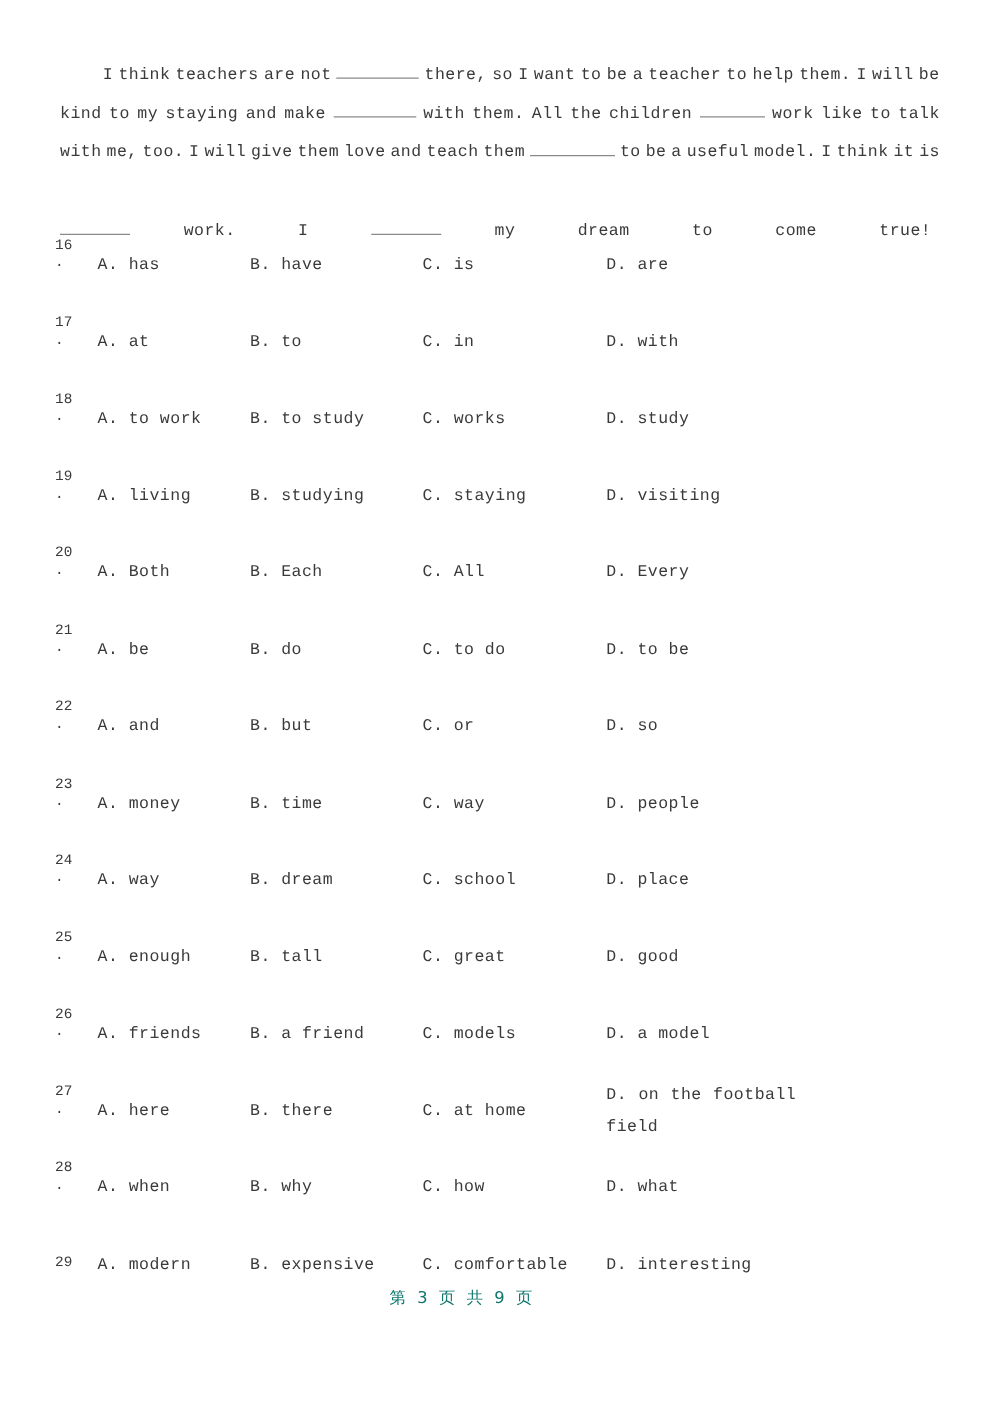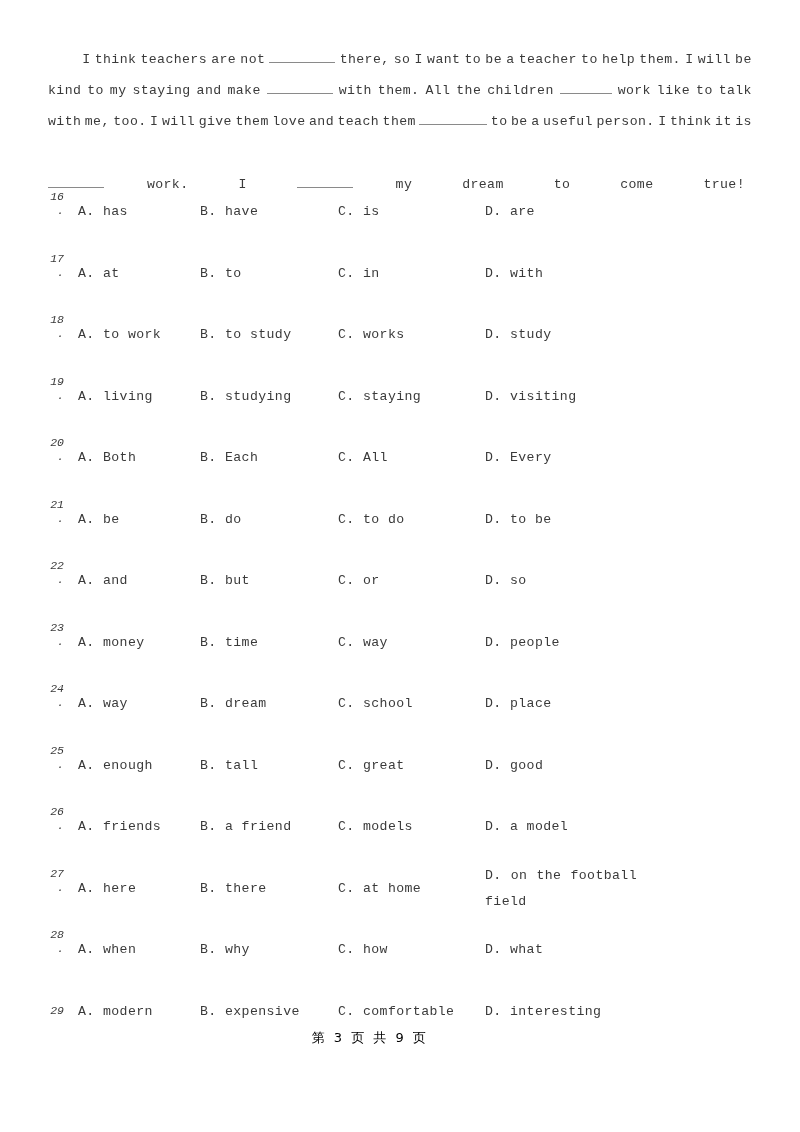--- a/index.html
+++ b/index.html
@@ -74,23 +74,22 @@
     position: relative;
     height: 61.5px;
   }
   .qnum {
     position: absolute;
     left: 0;
     top: 0;
     width: 20px;
     font-size: 11.5px;
     line-height: 14px;
-    text-align: right;
+    text-align: left;
     color: #3a3a3a;
-    font-style: italic;
   }
   .qnum .dot {
     display: block;
   }
   .qrow.baseline-num .qnum {
     top: 14px;
   }
   .opts {
     position: absolute;
     left: 18px;
@@ -129,21 +128,21 @@
   
   .footer {
     position: absolute;
     left: 0;
     top: 1029px;
     width: 740px;
     text-align: center;
     font-size: 13px;
     letter-spacing: 2.5px;
     font-family: "DejaVu Sans", "Liberation Sans", sans-serif;
-    color: #000000;
+    color: #0f766e;
   }
 </style>
 </head>
 <body>
 
 <div class="page">
 
   <div class="passage" id="passage">
       <div class="passage-line justify">
         <span class="indent"></span>
@@ -197,21 +196,21 @@
         <span class="w">them</span>
         <span class="w">love</span>
         <span class="w">and</span>
         <span class="w">teach</span>
         <span class="w">them</span>
         <span class="blank b4"></span>
         <span class="w">to</span>
         <span class="w">be</span>
         <span class="w">a</span>
         <span class="w">useful</span>
-        <span class="w">person.</span>
+        <span class="w">model.</span>
         <span class="w">I</span>
         <span class="w">think</span>
         <span class="w">it</span>
         <span class="w">is</span>
       </div>
       <div class="passage-line left">
         <span class="blank b5"></span>
         <span class="w">work.</span>
         <span class="w"> I</span>
         <span class="blank b6"></span>

